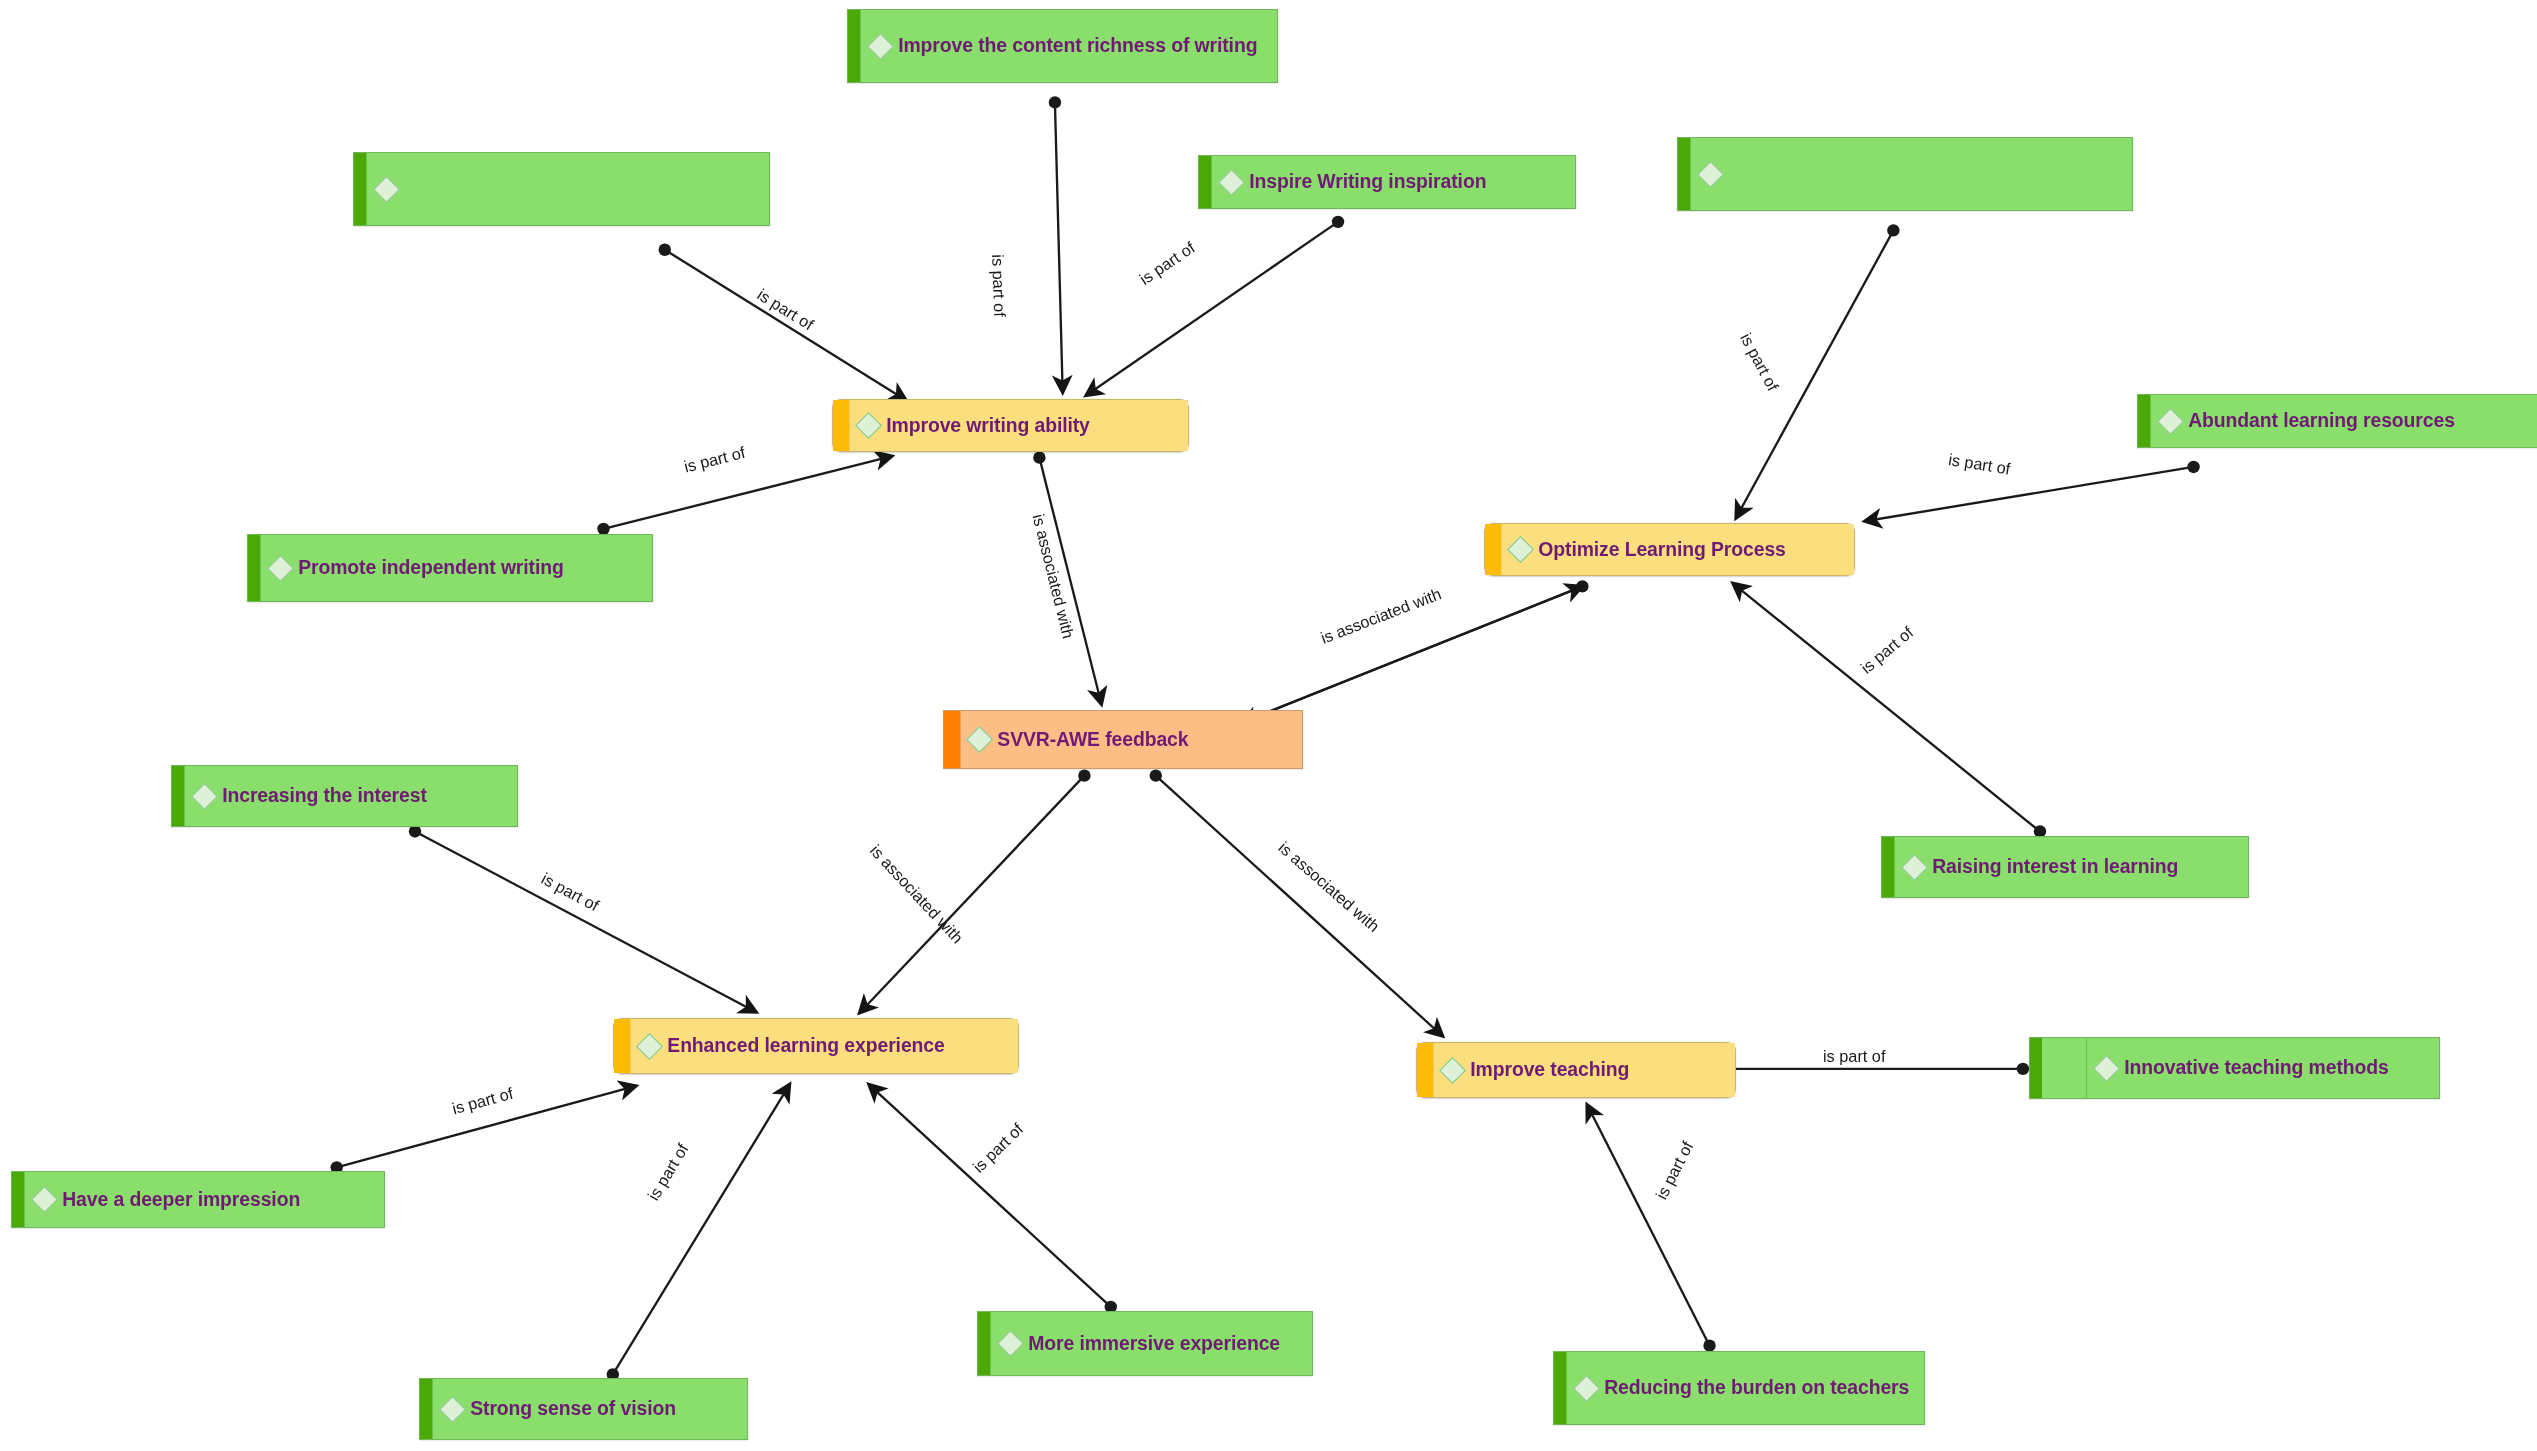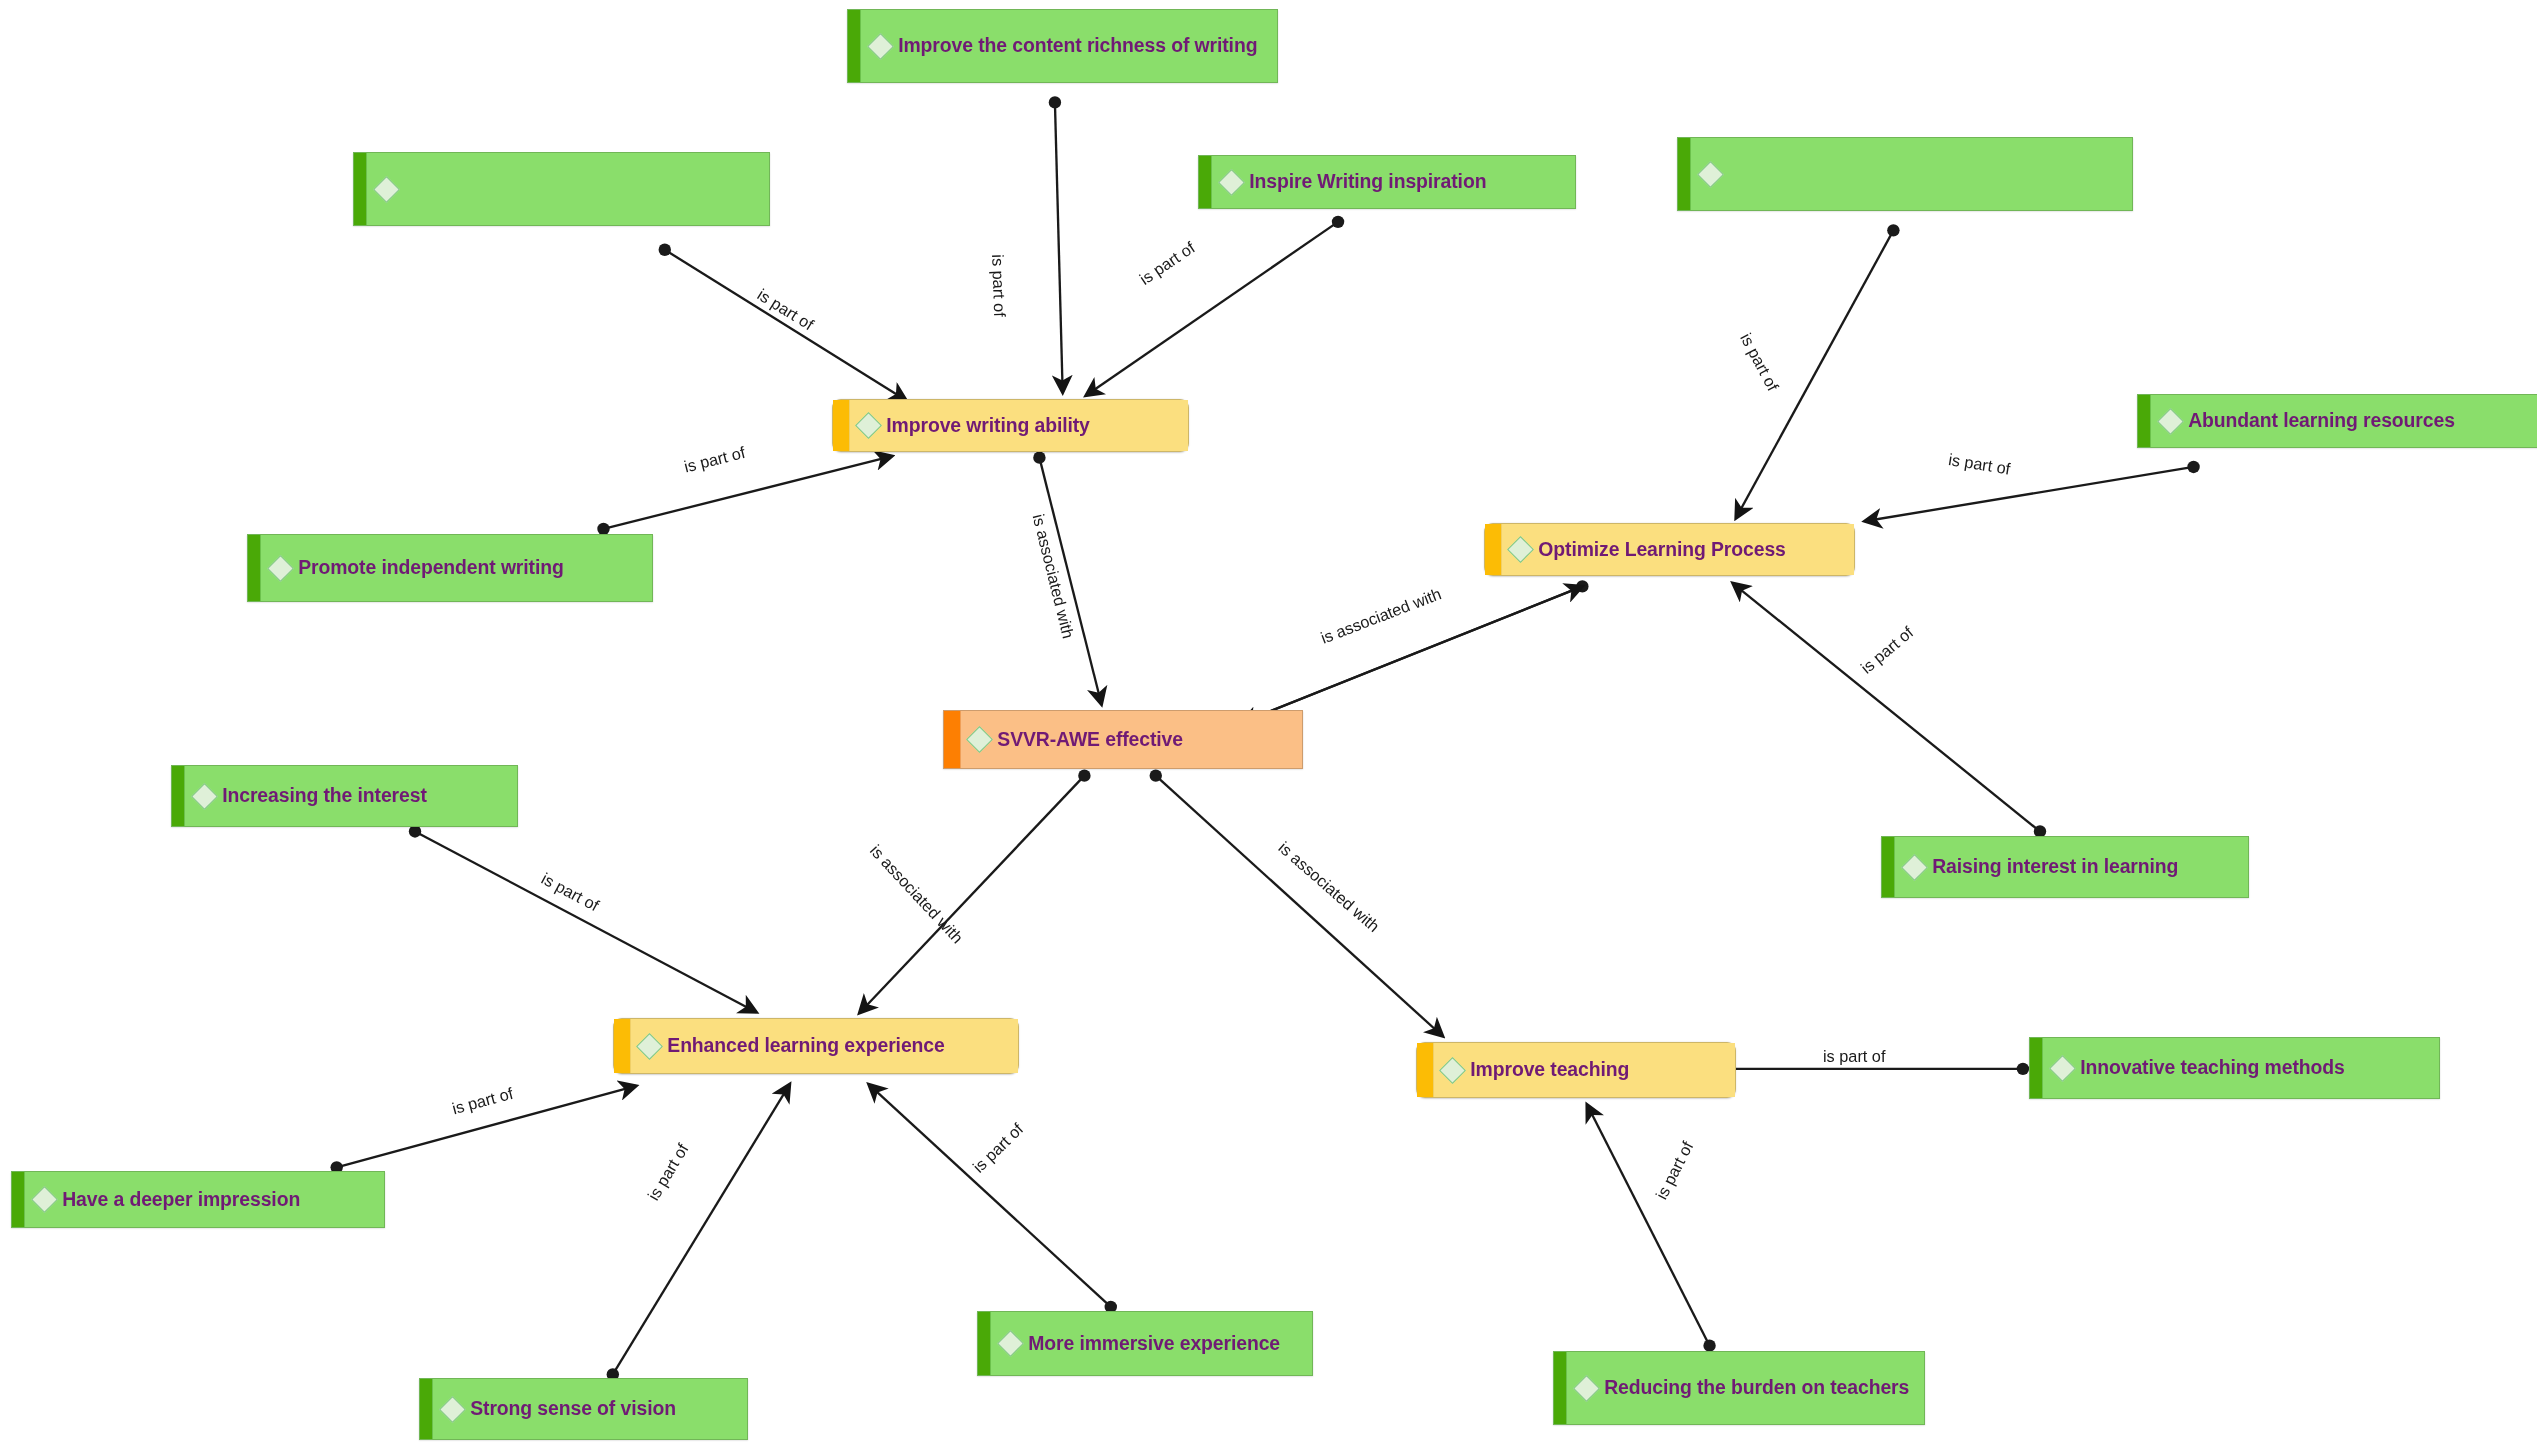--- a/index.html
+++ b/index.html
@@ -221,21 +221,21 @@
         <div class="accent"></div>
         <div class="body">
           <div class="diamond"></div>
           <div class="label">Promote independent writing</div>
         </div>
       </div>
       <div class="node orange" style="left: 943px; top: 710px; width: 360px; height: 59px;">
         <div class="accent"></div>
         <div class="body">
           <div class="diamond"></div>
-          <div class="label">SVVR-AWE effective</div>
+          <div class="label">SVVR-AWE feedback</div>
         </div>
       </div>
       <div class="node green" style="left: 171px; top: 765px; width: 347px; height: 62px;">
         <div class="accent"></div>
         <div class="body">
           <div class="diamond"></div>
           <div class="label">Increasing the interest</div>
         </div>
       </div>
       <div class="node green" style="left: 1881px; top: 836px; width: 368px; height: 62px;">
@@ -252,21 +252,21 @@
           <div class="label">Enhanced learning experience</div>
         </div>
       </div>
       <div class="node yellow" style="left: 1416px; top: 1042px; width: 320px; height: 56px;">
         <div class="accent"></div>
         <div class="body">
           <div class="diamond"></div>
           <div class="label">Improve teaching</div>
         </div>
       </div>
-      <div class="node green" style="left: 2029px; top: 1037px; width: 411px; height: 62px;">
+      <div class="node green" style="left: 2029px; top: 1037px; width: 411px; height: 62px; gap: 44px;">
         <div class="accent"></div>
         <div class="body">
           <div class="diamond"></div>
           <div class="label">Innovative teaching methods</div>
         </div>
       </div>
       <div class="node green" style="left: 11px; top: 1171px; width: 374px; height: 57px;">
         <div class="accent"></div>
         <div class="body">
           <div class="diamond"></div>

